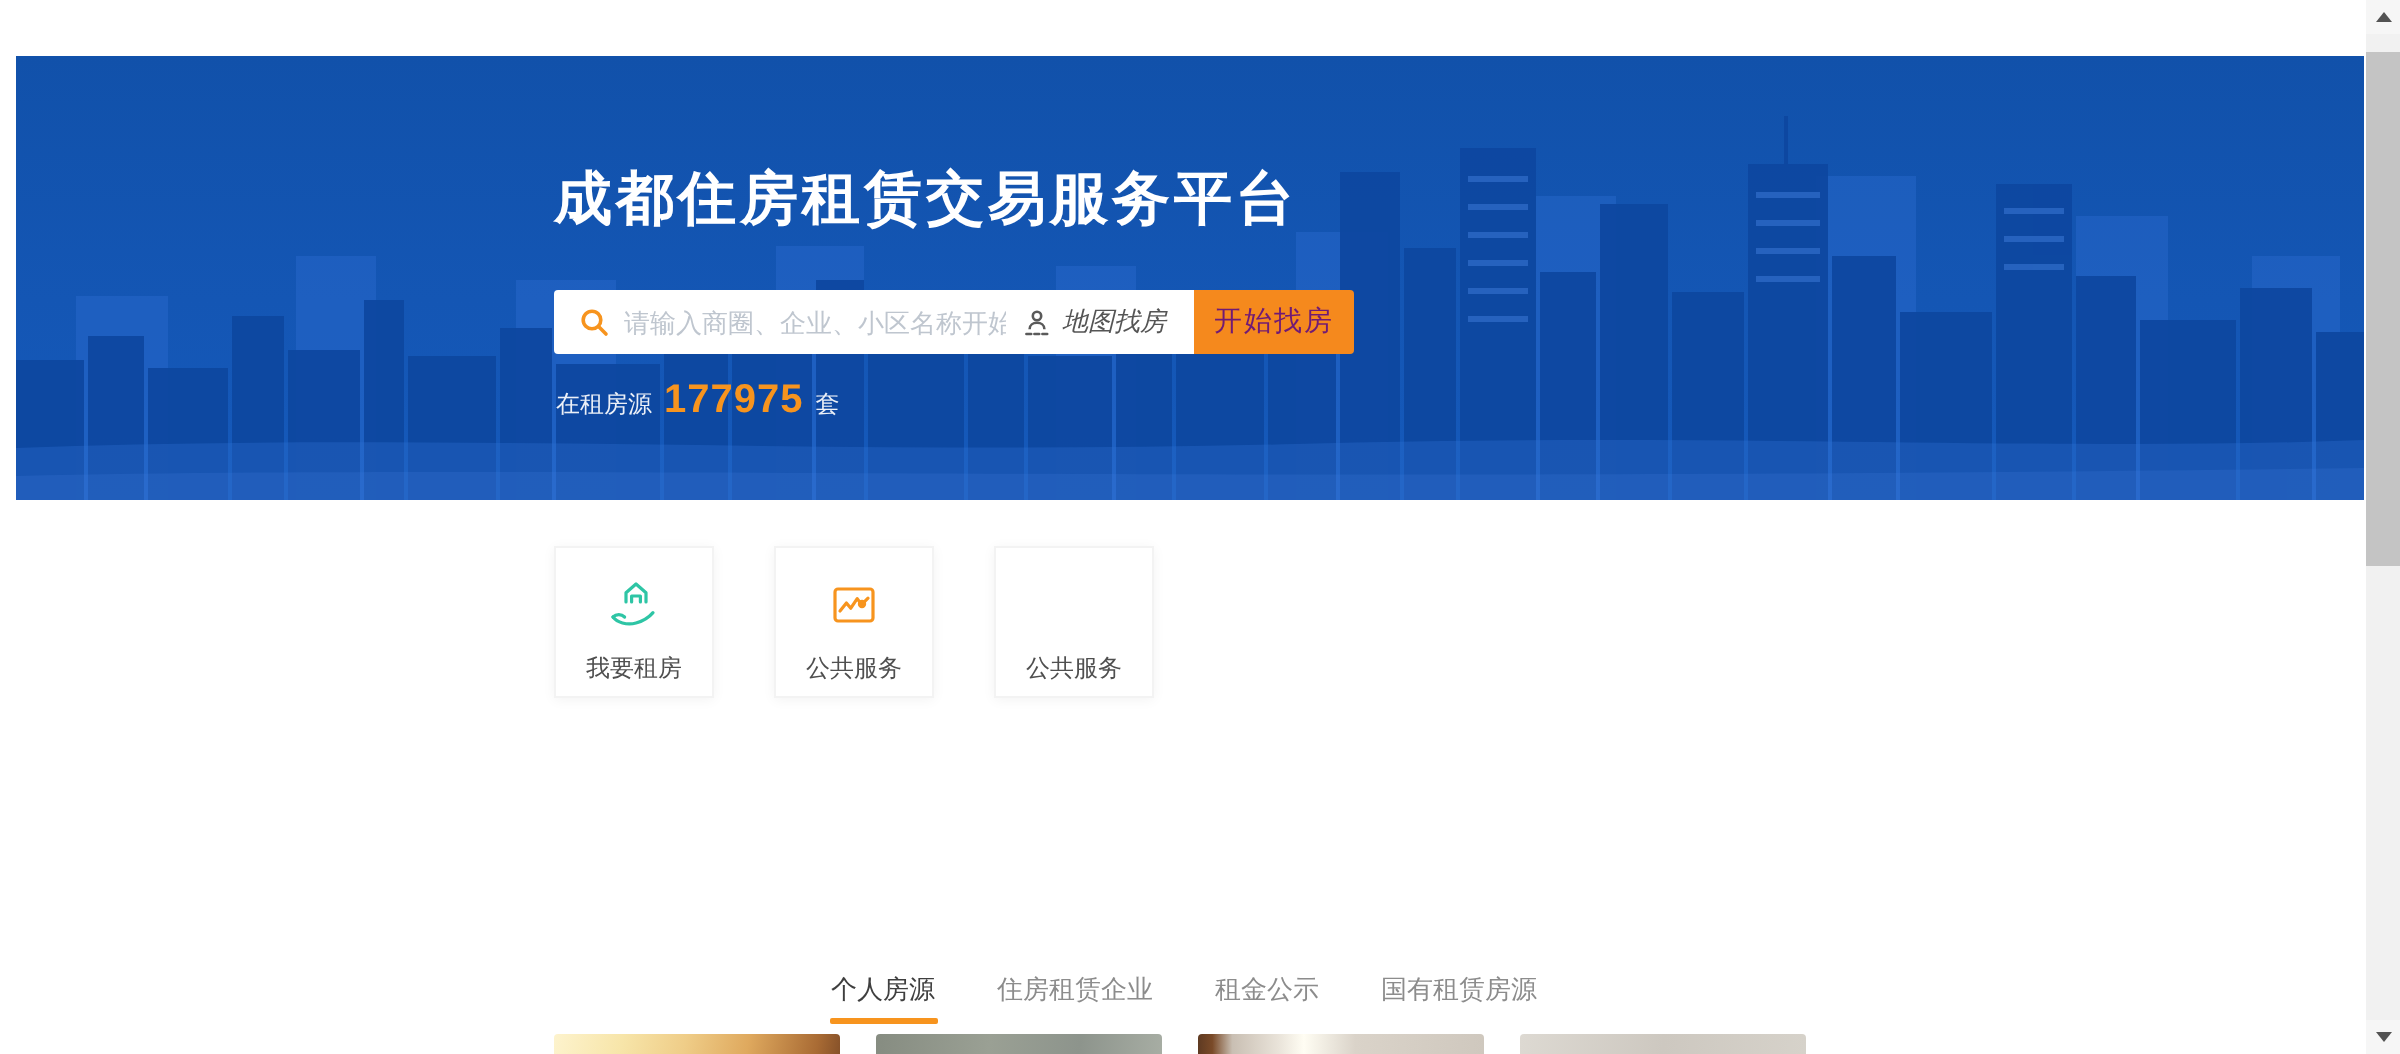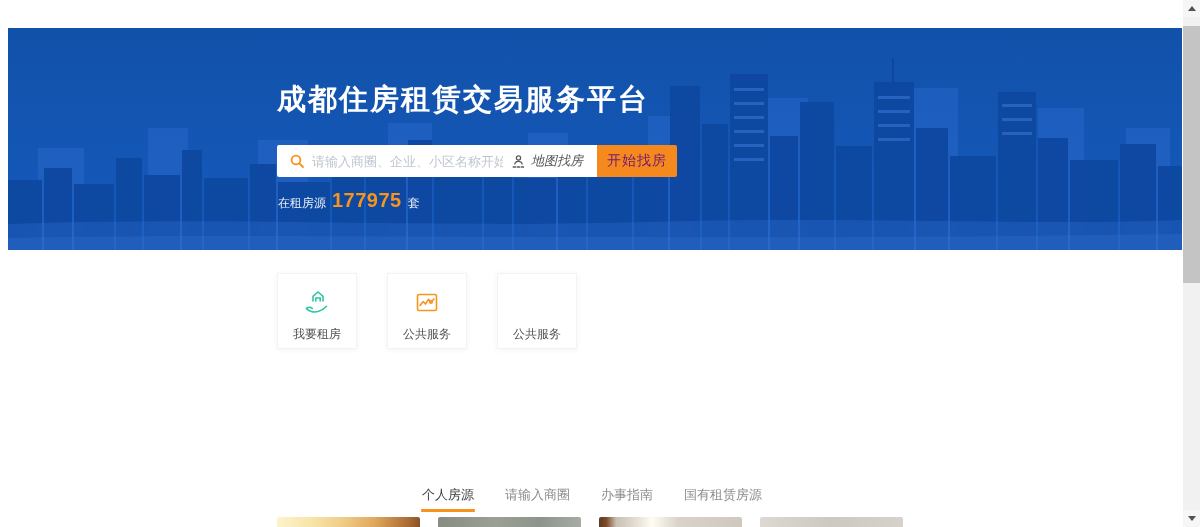--- a/index.html
+++ b/index.html
@@ -204,25 +204,25 @@
   </div>
 
 </div>
 
 <div class="tabs">
   <div class="tab active">
     <span>个人房源</span>
     <div class="bar"></div>
   </div>
   <div class="tab">
-    <span>请输入商圈</span>
+    <span>住房租赁企业</span>
     <div class="bar"></div>
   </div>
   <div class="tab">
-    <span>办事指南</span>
+    <span>租金公示</span>
     <div class="bar"></div>
   </div>
   <div class="tab">
     <span>国有租赁房源</span>
     <div class="bar"></div>
   </div>
 </div>
 
 <div class="thumbs">
   <div class="thumb thumb-1"></div>

